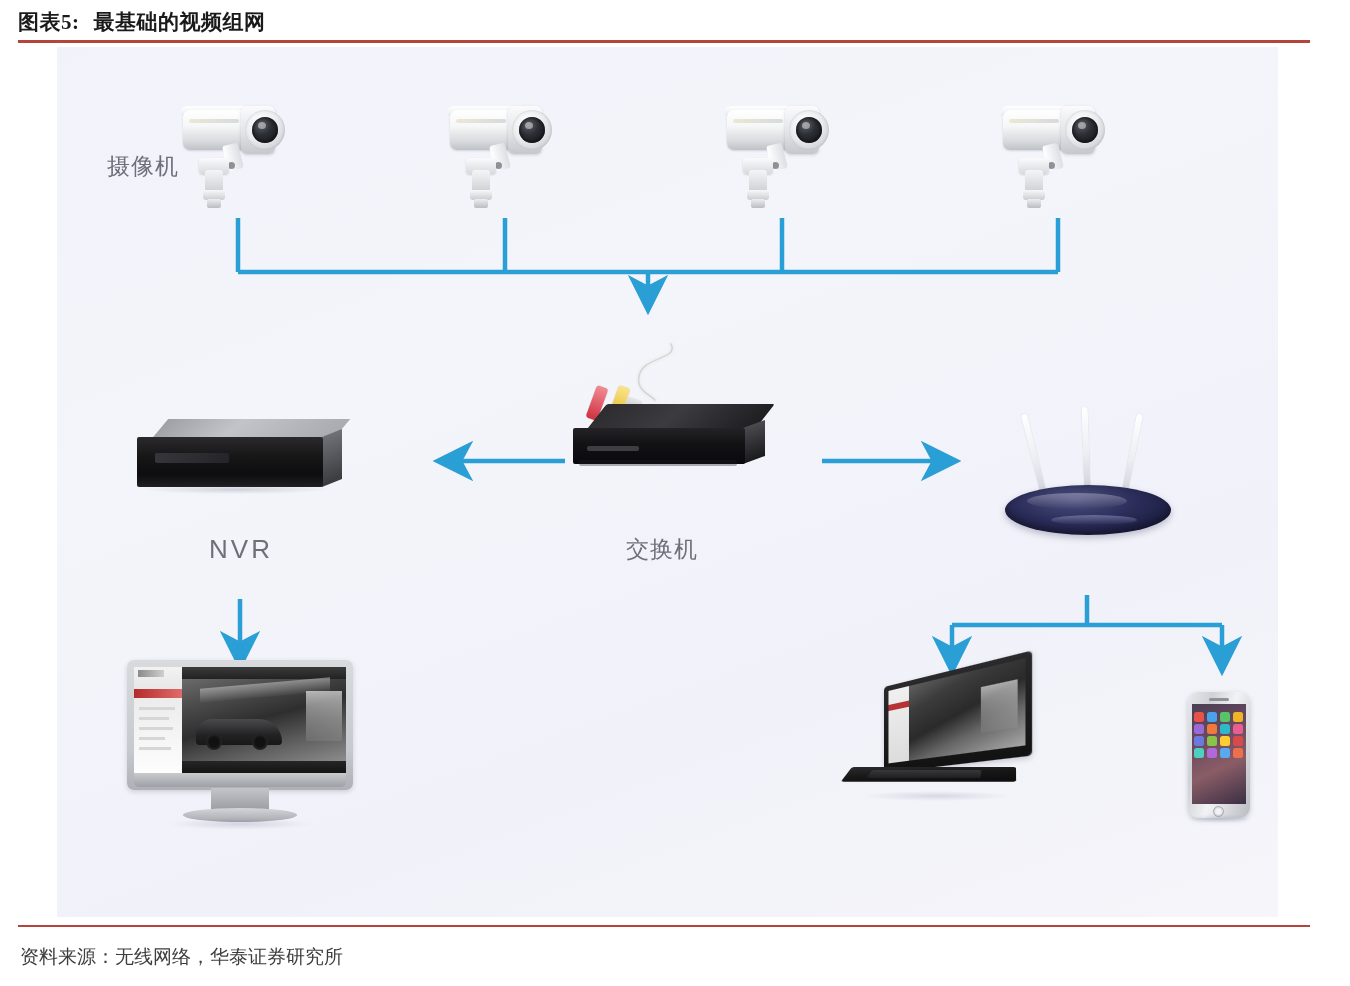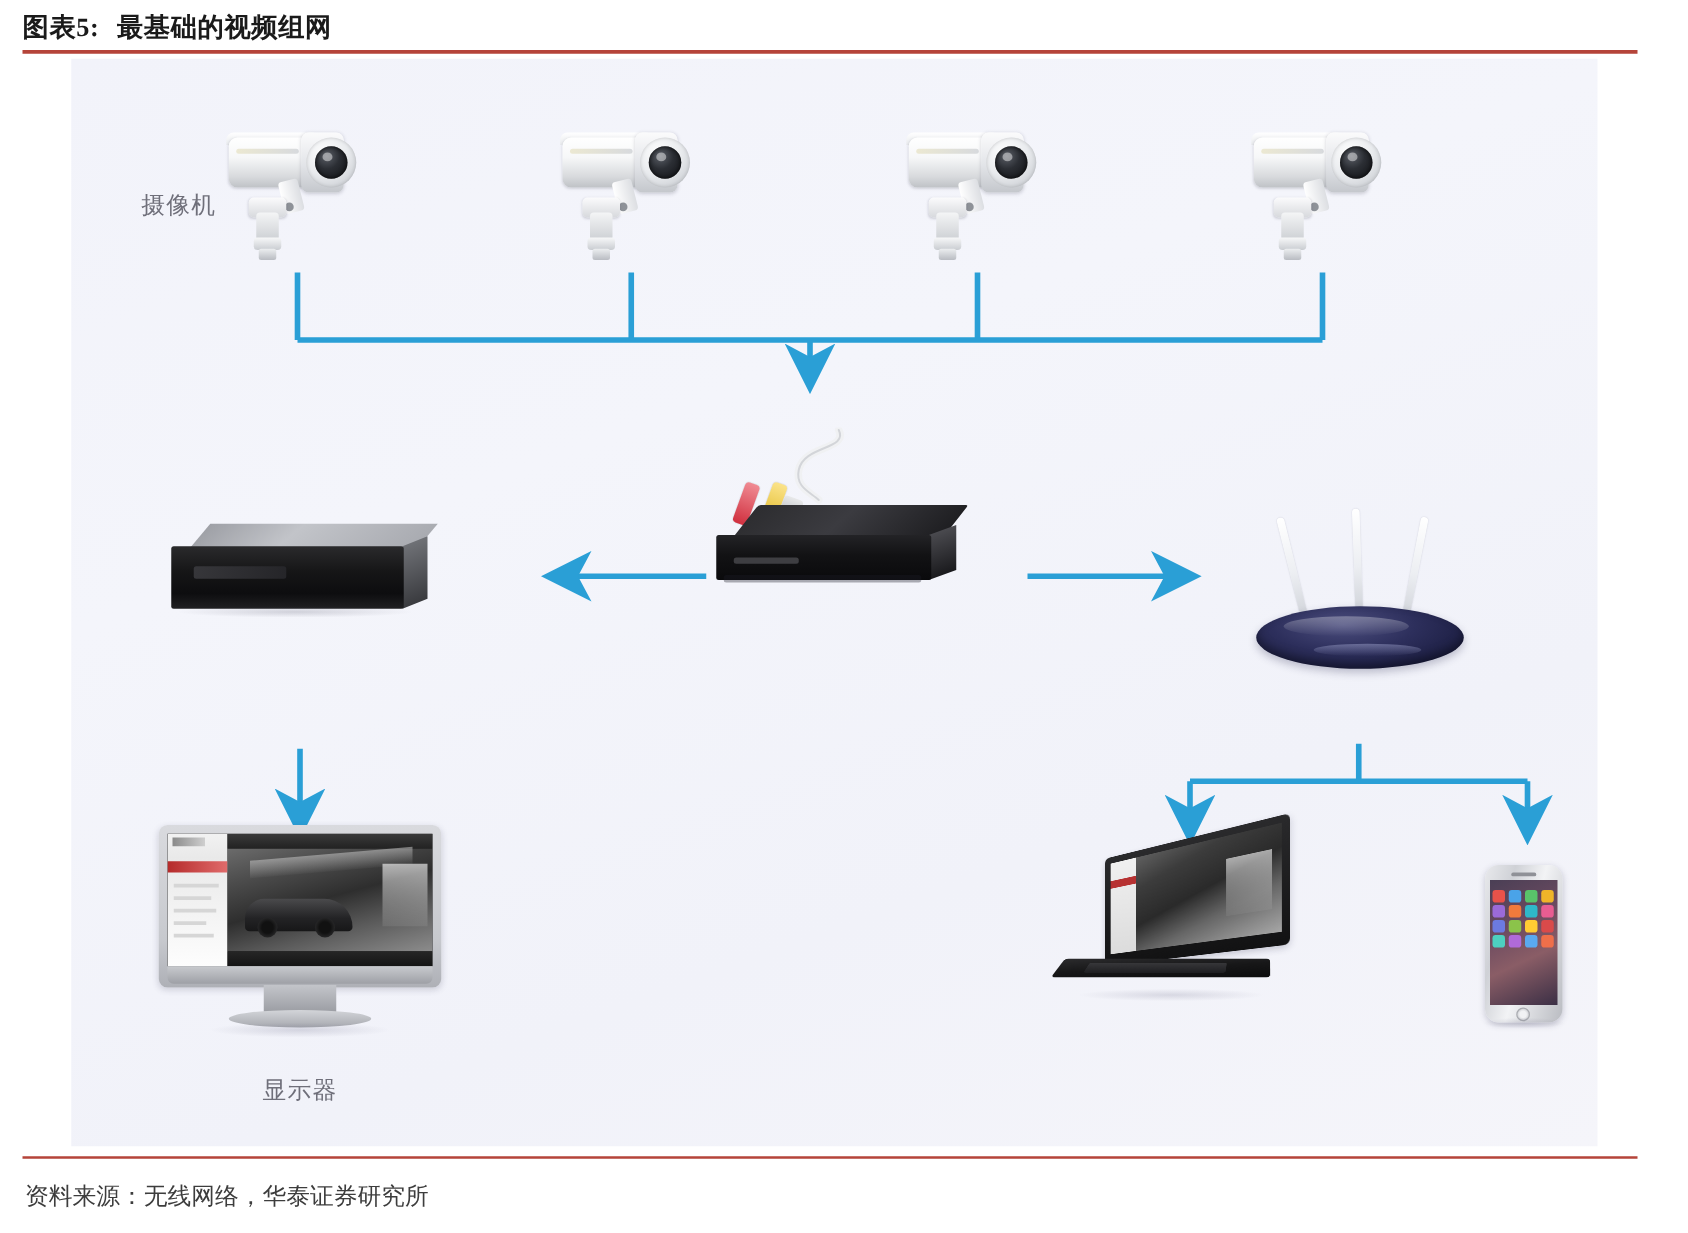--- a/index.html
+++ b/index.html
@@ -43,21 +43,21 @@
     position:absolute;left:57px;top:47px;width:1221px;height:870px;
     background:linear-gradient(160deg,#f2f3fa 0%,#f4f5fb 35%,#f1f2f9 70%,#f5f5fa 100%);
     overflow:hidden;
   }
   .dlayer{position:absolute;left:0;top:0;width:1221px;height:870px;}
   .node{position:absolute;}
 
   .nodelabel{
     position:absolute;text-align:center;
     font-family:Liberation Serif, serif;
-    font-size:19px;color:#6f6f7a;letter-spacing:1px;white-space:nowrap;
+    font-size:23px;color:#6f6f7a;letter-spacing:1px;white-space:nowrap;
   }
   .nodelabel.latin{font-family:"Liberation Sans","DejaVu Sans",sans-serif;font-size:26px;letter-spacing:3px;}
 
   
   .cam{width:120px;height:118px;position:absolute;}
   .cam .body{
     position:absolute;left:2px;top:6px;width:74px;height:40px;
     background:linear-gradient(180deg,#ffffff 0%,#f6f7f8 40%,#d8dadd 78%,#bfc2c6 100%);
     border-radius:7px 4px 4px 7px;
     box-shadow:0 1px 2px rgba(60,60,80,.18);
@@ -459,27 +459,29 @@
       <path d="M62,2 C70,18 34,14 30,34 C27,48 40,52 46,58" stroke="#d3d5d9" stroke-width="1.6" fill="none" stroke-linecap="round"></path>
     </svg>
     <div class="plug-r"></div>
     <div class="plug-y"></div>
     <div class="plug-tip"></div>
     <div class="top"></div>
       <div class="side"></div>
       <div class="front"></div>
       <div class="foot"></div>
   </div>
+  <div class="nodelabel" style="left:505px;top:487px;width:200px;">交换机</div>
 
   <div class="node nvr" style="left:80px;top:372px;">
     <div class="top"></div>
       <div class="side"></div>
       <div class="front"></div>
       <div class="shadow"></div>
   </div>
+  <div class="nodelabel latin" style="left:84px;top:487px;width:200px;">NVR</div>
 
   <div class="node router" style="left:940px;top:360px;">
     <div class="ant a1"></div>
       <div class="ant a2"></div>
       <div class="ant a3"></div>
     <div class="dome"></div>
       <div class="gloss"></div>
       <div class="gloss2"></div>
   </div>
 
@@ -501,21 +503,20 @@
           <div class="bright"></div>
           <div class="car"></div>
       </div>
       <div class="vms-bottom"></div>
     </div>
     <div class="chin"></div>
       <div class="neck"></div>
       <div class="base"></div>
       <div class="mshadow"></div>
   </div>
-  <div class="nodelabel" style="left:83px;top:812px;width:200px;">显示器</div>
 
   <div class="node laptop" style="left:795px;top:640px;">
     <div class="lid">
         <div class="lscreen">
           <div class="sidebar"></div>
           <div class="glow"></div>
         </div>
       </div>
     <div class="base">
         <div class="kb"></div>

